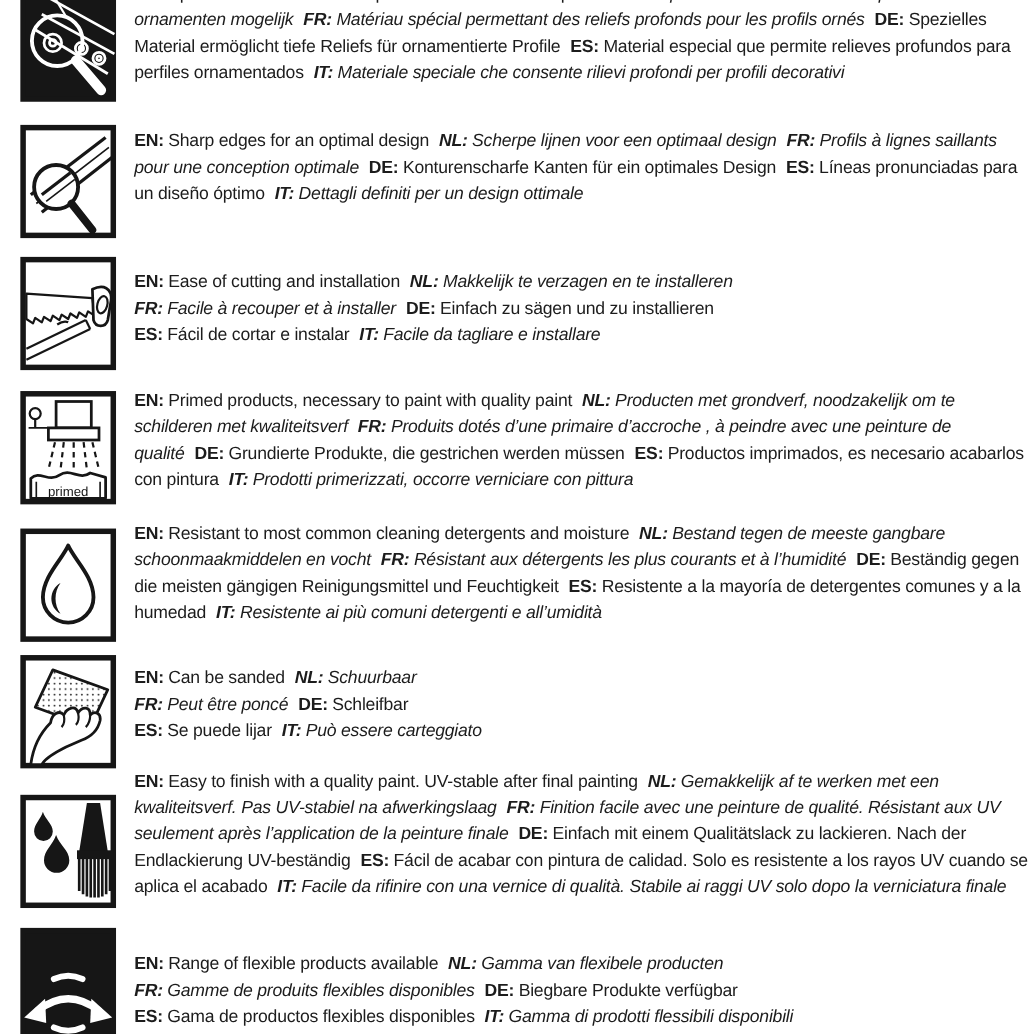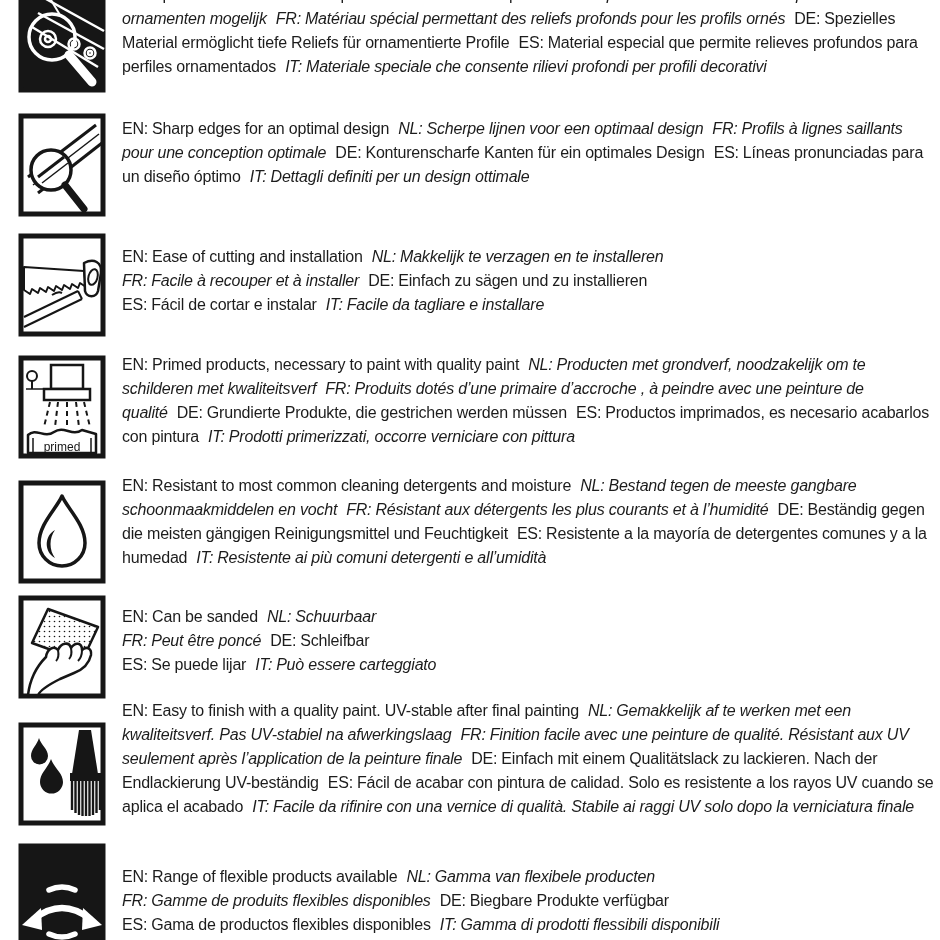--- a/index.html
+++ b/index.html
@@ -10,21 +10,21 @@
   #page{position:relative;width:940px;height:940px;background:#fff;}
   .icon-box{position:absolute;left:18px;width:88px;height:104px;}
   .icon-box svg{display:block;}
   .text-block{
     position:absolute;left:122px;width:816px;
     font-size:16px;line-height:24px;letter-spacing:-0.2px;color:#1c1c1c;
     text-align:left;
   }
   .seg{margin-right:9px;}
   .seg.it{font-style:italic;}
-  .lang{font-weight:normal;margin-right:4px;}
+  .lang{font-weight:bold;margin-right:4px;}
   svg text{font-family:"Liberation Sans",sans-serif;}
 </style>
 </head>
 <body>
 
 <svg width="0" height="0" style="position:absolute" aria-hidden="true">
   <defs>
     <pattern id="sandDots" width="5" height="5" patternUnits="userSpaceOnUse">
       <circle cx="1.5" cy="1.5" r="0.8" fill="#161616"></circle>
     </pattern>

